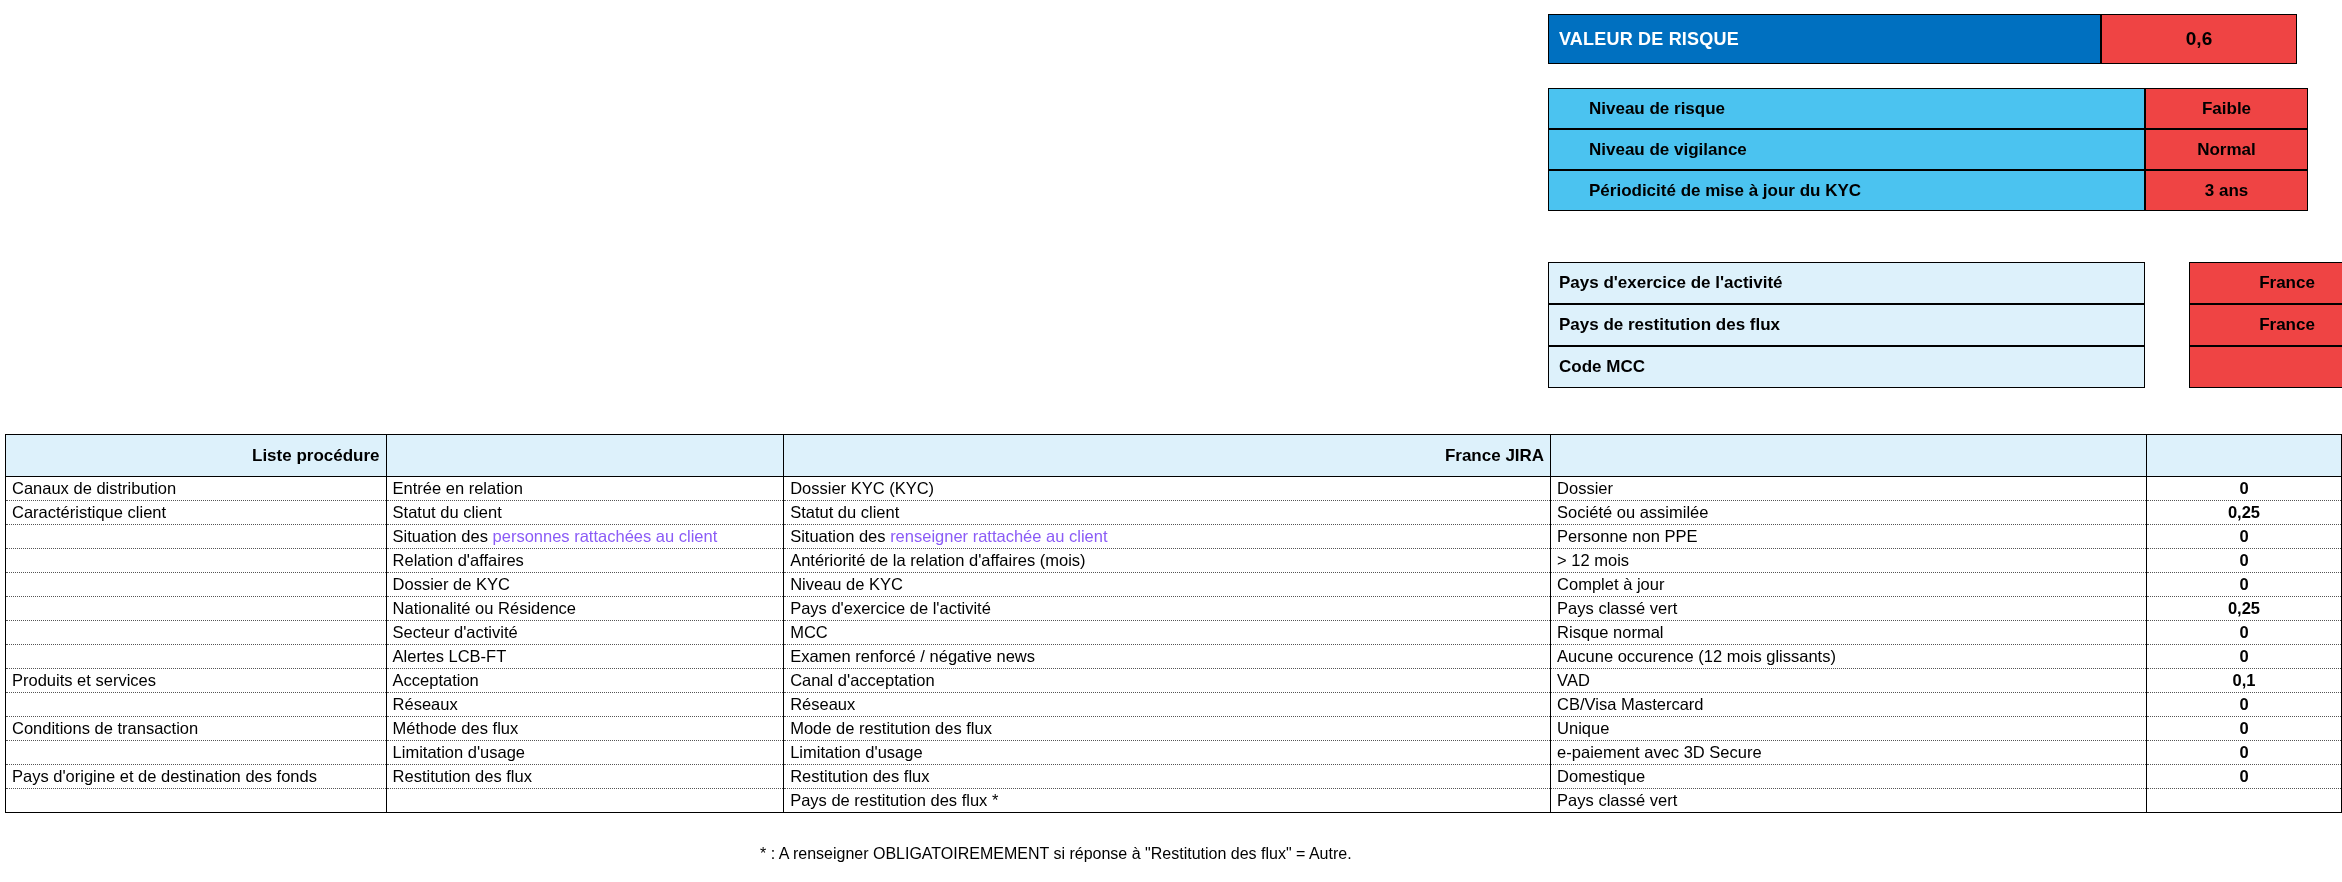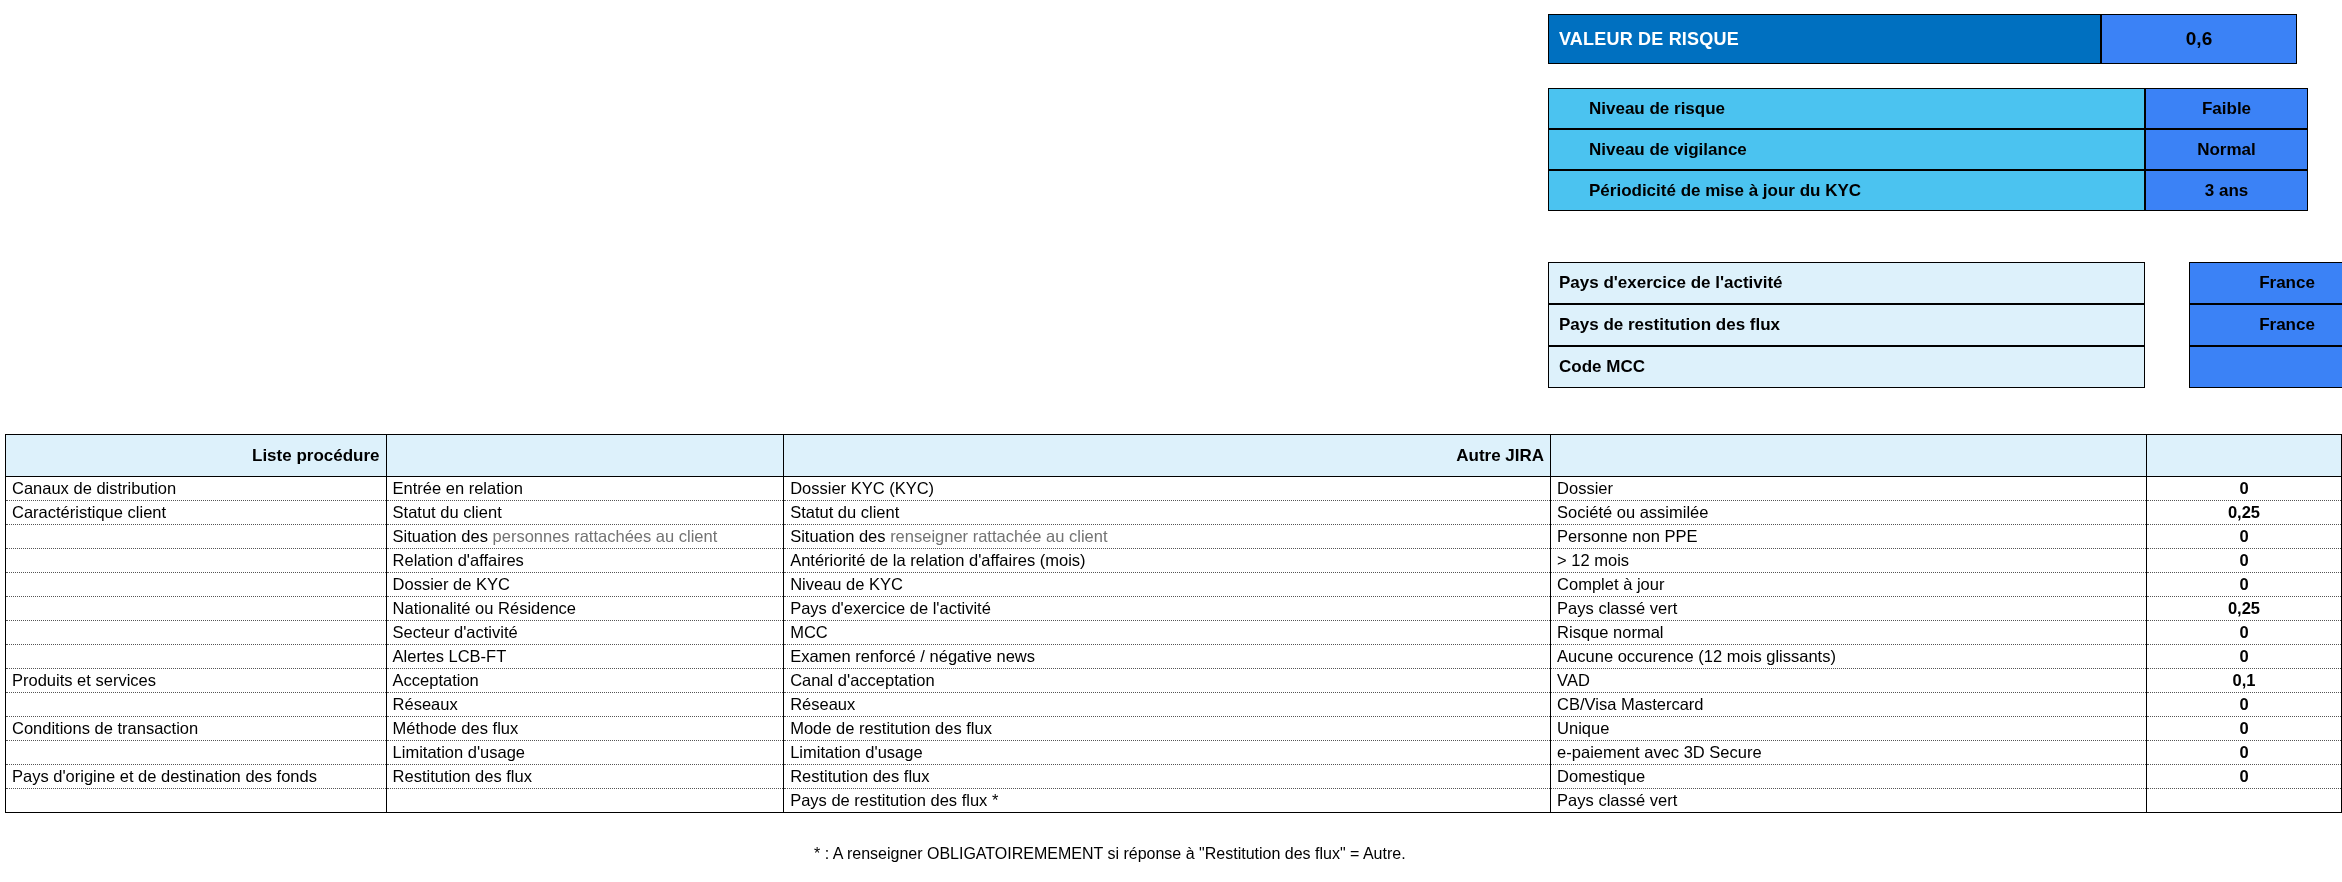--- a/index.html
+++ b/index.html
@@ -34,21 +34,21 @@
     font-weight: bold;
     border: 1px solid #000000;
   }
   .cell-value {
     box-sizing: border-box;
     display: flex;
     align-items: center;
     justify-content: center;
     font-weight: bold;
     border: 1px solid #000000;
-    background: #3b82f6;
+    background: #ef4444;
   }
 
   #risk-value-panel {
     left: 1548px;
     top: 14px;
   }
   #risk-value-panel .cell-label {
     width: 553px;
     height: 50px;
     background: #0070C0;
@@ -141,25 +141,25 @@
   #main-table tbody tr:first-child td {
     border-top: 1px solid #737373;
   }
   #main-table tbody tr:last-child td {
     border-bottom: 1px solid #000000;
   }
   #main-table tbody td.val {
     text-align: center;
     font-weight: bold;
   }
-  .hl-red { color: #737373; }
+  .hl-red { color: #8b5cf6; }
 
   #footnote {
     position: absolute;
-    left: 814px;
+    left: 760px;
     top: 845px;
     font-size: 16px;
     color: #000000;
     white-space: nowrap;
   }
 </style>
 </head>
 <body>
 
 <div id="risk-value-panel" class="panel">
@@ -195,21 +195,21 @@
     <div class="cell-label">Code MCC</div>
     <div class="cell-value"></div>
   </div>
 </div>
 
 <table id="main-table">
   <thead>
     <tr>
       <th class="col-a">Liste procédure</th>
       <th class="col-b"></th>
-      <th class="col-c">Autre JIRA</th>
+      <th class="col-c">France JIRA</th>
       <th class="col-d"></th>
       <th class="col-e"></th>
     </tr>
   </thead>
   <tbody>
 
     <tr>
       <td class="col-a">Canaux de distribution</td>
       <td class="col-b">Entrée en relation</td>
       <td class="col-c">Dossier KYC (KYC)</td>

